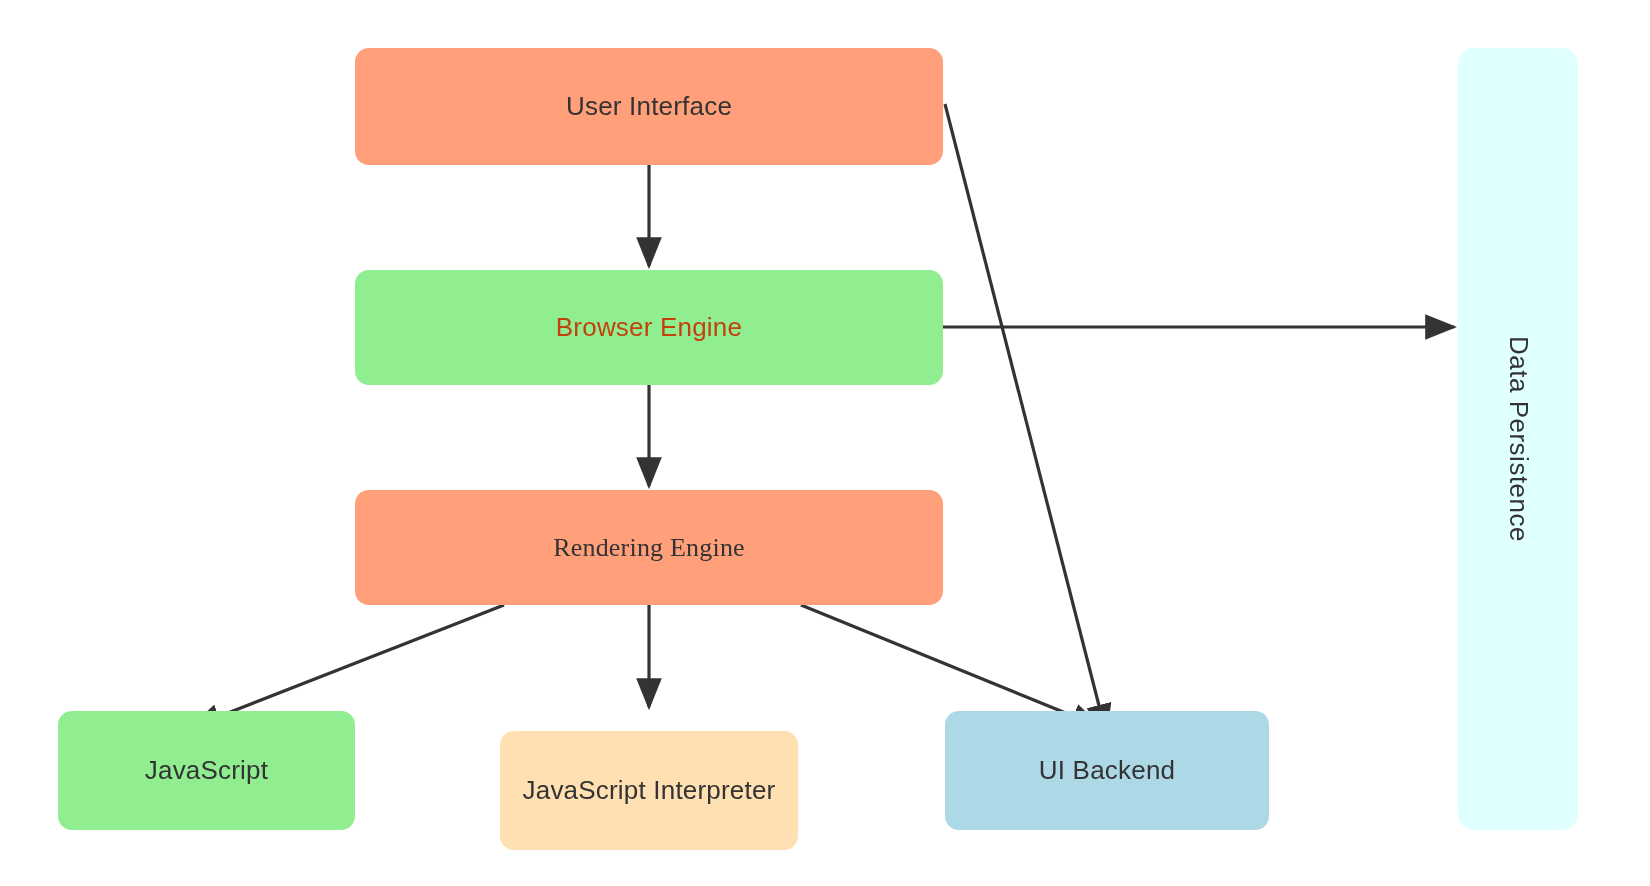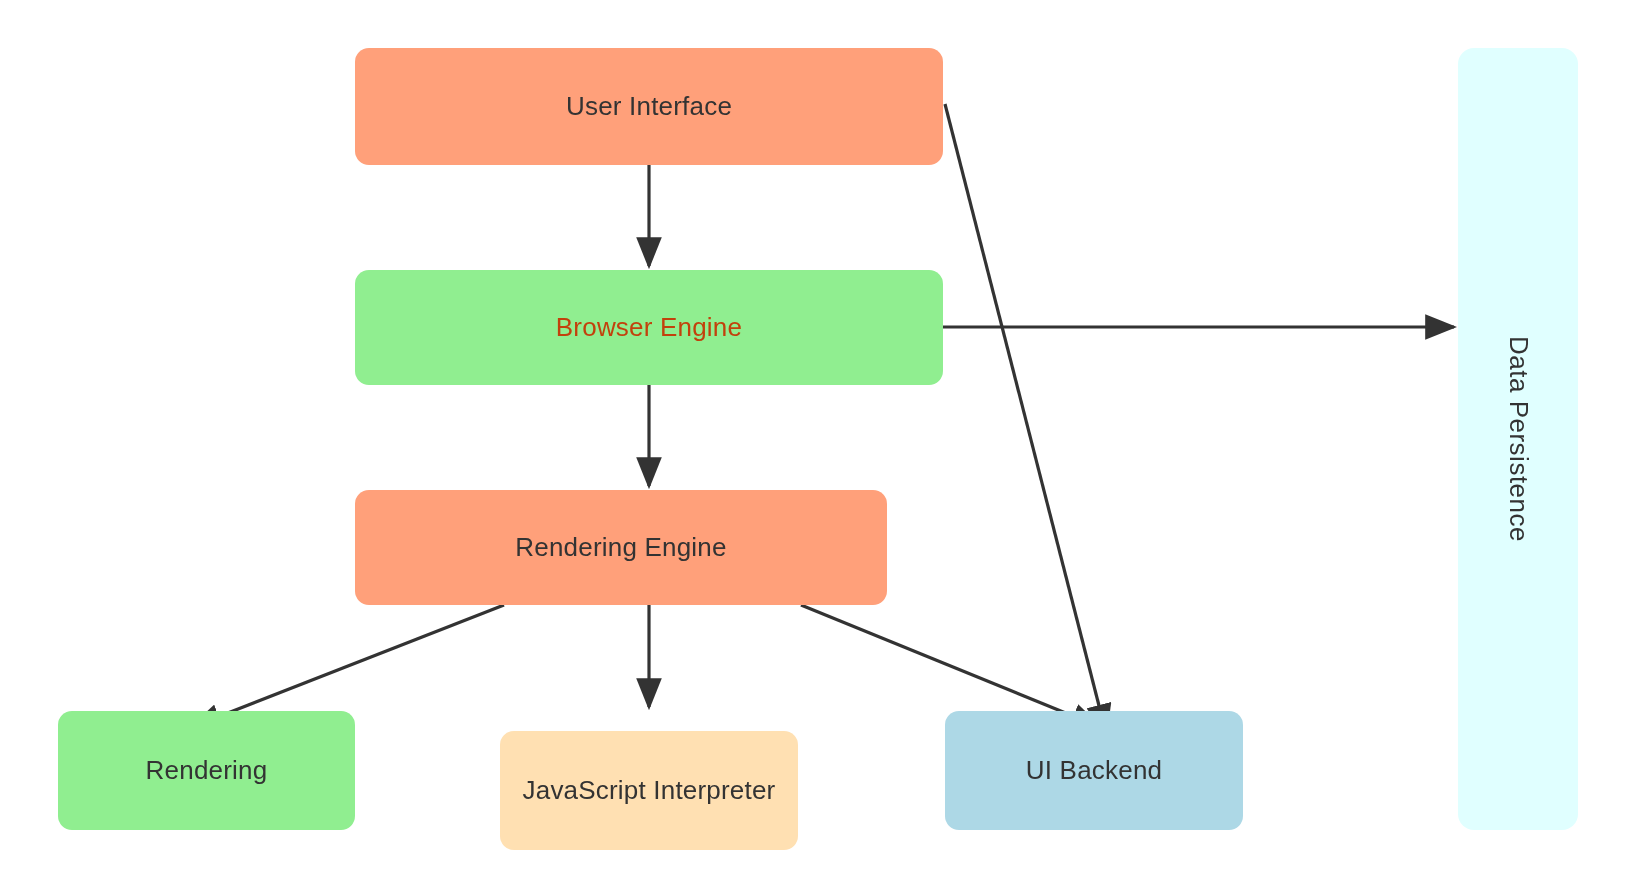--- a/index.html
+++ b/index.html
@@ -80,33 +80,33 @@
   </svg>
 
   <div class="node" id="node-user-interface" style="left: 355px; top: 48px; width: 588px; height: 117px; background: rgb(255, 160, 122); color: rgb(51, 51, 51);">
     <span class="node-label">User Interface</span>
   </div>
 
   <div class="node" id="node-browser-engine" style="left: 355px; top: 270px; width: 588px; height: 115px; background: rgb(144, 238, 144); color: #c2410c;">
     <span class="node-label">Browser Engine</span>
   </div>
 
-  <div class="node" id="node-rendering-engine" style="left: 355px; top: 490px; width: 532px; height: 115px; background: rgb(255, 160, 122); color: rgb(51, 51, 51);">
+  <div class="node" id="node-rendering-engine" style="left: 355px; top: 490px; width: 588px; height: 115px; background: rgb(255, 160, 122); color: rgb(51, 51, 51); font-family: Liberation Serif, serif;">
     <span class="node-label">Rendering Engine</span>
   </div>
 
   <div class="node" id="node-networking" style="left: 58px; top: 711px; width: 297px; height: 119px; background: rgb(144, 238, 144); color: rgb(51, 51, 51);">
-    <span class="node-label">Rendering</span>
+    <span class="node-label">JavaScript</span>
   </div>
 
   <div class="node" id="node-javascript-interpreter" style="left: 500px; top: 711px; width: 298px; height: 119px; background: rgb(255, 224, 178); color: rgb(51, 51, 51); margin-top: 20px;">
     <span class="node-label">JavaScript Interpreter</span>
   </div>
 
-  <div class="node" id="node-ui-backend" style="left: 945px; top: 711px; width: 298px; height: 119px; background: rgb(173, 216, 230); color: rgb(51, 51, 51);">
+  <div class="node" id="node-ui-backend" style="left: 945px; top: 711px; width: 324px; height: 119px; background: rgb(173, 216, 230); color: rgb(51, 51, 51);">
     <span class="node-label">UI Backend</span>
   </div>
 
   <div class="node vertical" id="node-data-persistence" style="left: 1458px; top: 48px; width: 120px; height: 782px; background: rgb(224, 255, 255); color: rgb(51, 51, 51);">
     <span class="node-label">Data Persistence</span>
   </div>
 
 </div>
 
 </body></html>

